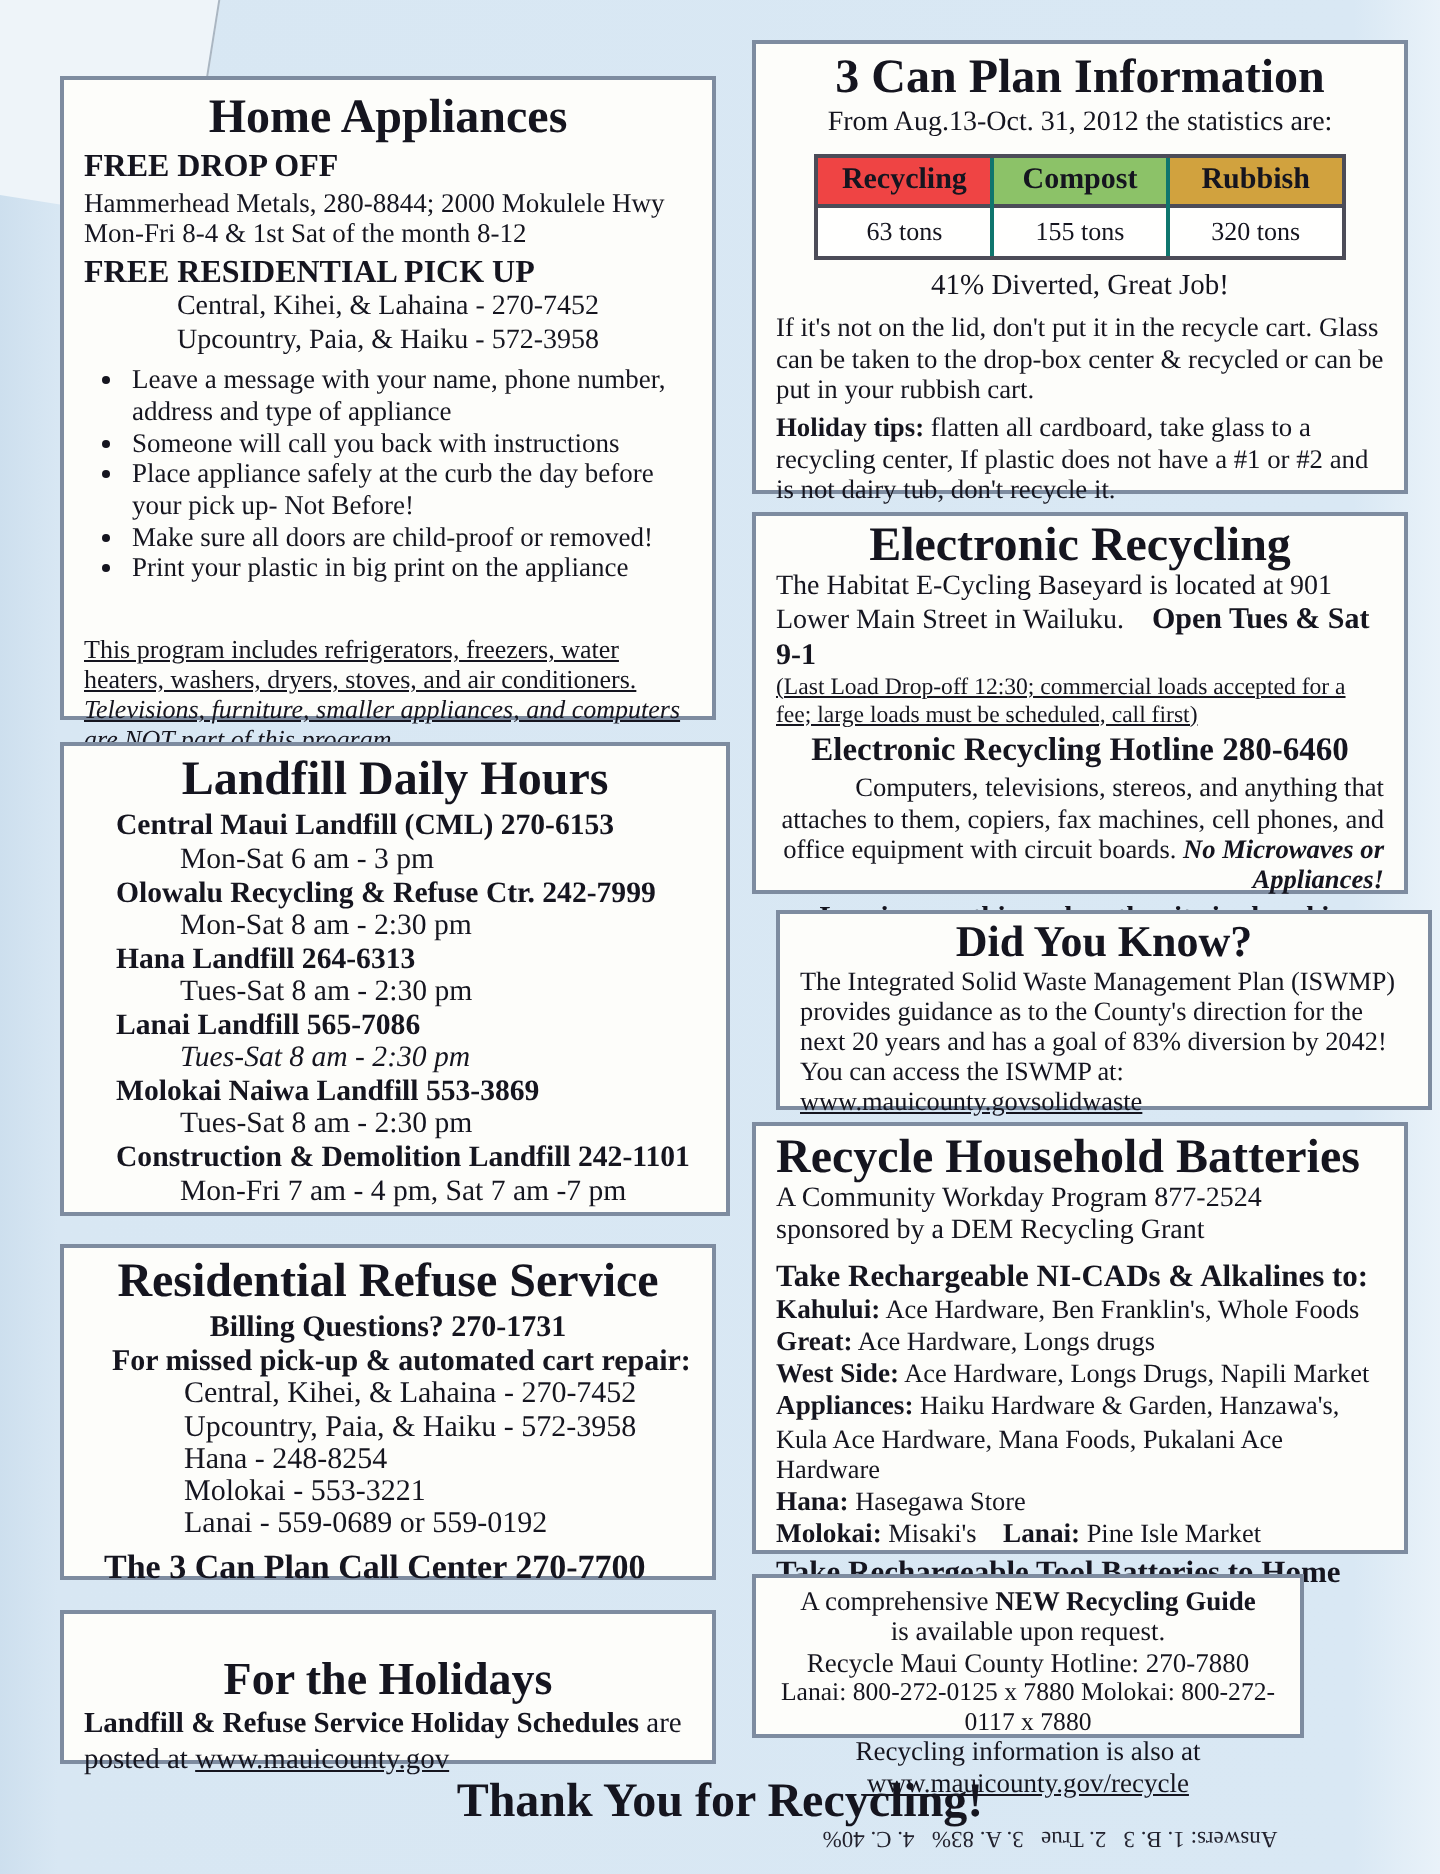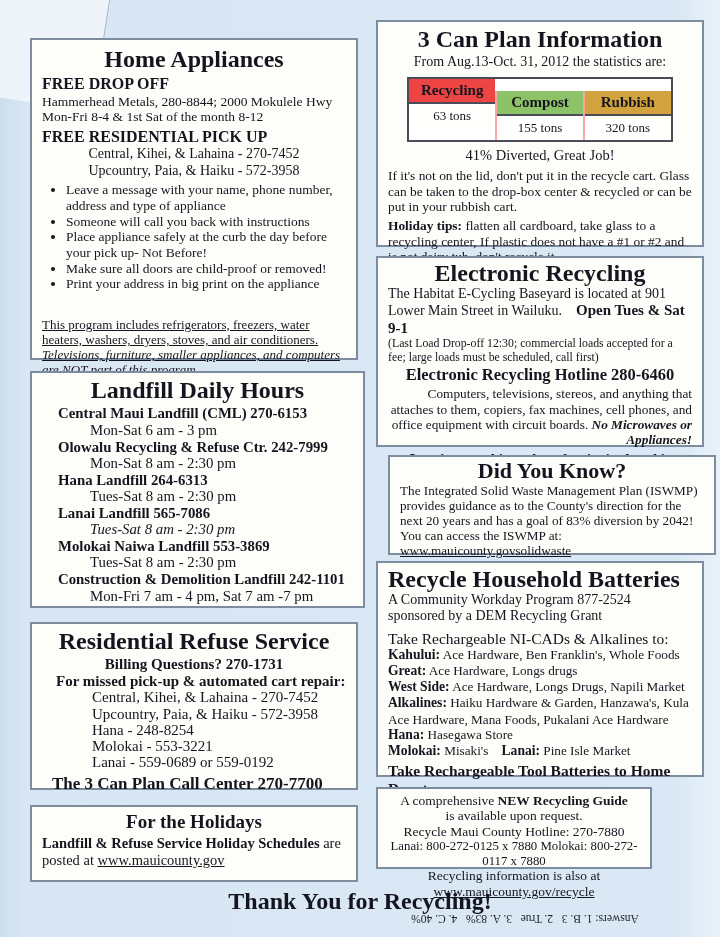--- a/index.html
+++ b/index.html
@@ -42,56 +42,56 @@
   
   #box-refuse{left:30px;top:622px;width:328px;height:168px;}
   #box-refuse .box-title{font-size:24px;}
   .refuse-line{font-size:15px;line-height:1.08;padding-left:50px;}
   .refuse-billing{font-weight:bold;font-size:15px;text-align:center;line-height:1.1;}
   .refuse-missed{font-weight:bold;font-size:15px;line-height:1.1;padding-left:14px;}
   .refuse-callcenter{font-weight:bold;font-size:17px;margin-top:5px;padding-left:10px;line-height:1.1;}
 
   
   #box-holidays{left:30px;top:805px;width:328px;height:77px;padding-top:5px;}
-  #box-holidays .box-title{font-size:19px;}
+  #box-holidays .box-title{font-size:23px;margin-top:15px;}
   .holiday-body{font-size:14.5px;line-height:1.2;}
 
   
   #box-canplan{left:376px;top:20px;width:328px;height:227px;}
   #box-canplan .box-title{font-size:24px;}
   .canplan-sub{font-size:14px;text-align:center;line-height:1.15;}
   .stats-table{display:flex;width:86%;margin:7px auto 5px auto;border:2px solid #4c4c58;background:#fff;}
   .stats-col{flex:1;}
-  .stats-col + .stats-col{border-left:2px solid #fca5a5;margin-top:12px;}
+  .stats-col + .stats-col{border-left:2px solid #0f766e;}
   .stats-header{font-weight:bold;font-size:15px;text-align:center;padding:3px 0;border-bottom:2px solid #4c4c58;}
   .stats-value{font-size:13px;text-align:center;padding:4px 0;background:#fffffe;}
   .diverted{font-size:14.5px;text-align:center;line-height:1.15;margin-bottom:4px;}
   .canplan-p{font-size:13.4px;line-height:1.15;margin-top:4px;}
 
   
   #box-electronic{left:376px;top:256px;width:328px;height:191px;padding-top:2px;}
   #box-electronic .box-title{font-size:24px;margin-bottom:0;}
   .elec-p{font-size:14px;line-height:1.15;}
   .elec-open{font-weight:bold;font-size:15px;padding-left:14px;}
-  .elec-note{font-size:11.8px;line-height:1.15;}
+  .elec-note{font-size:11.8px;line-height:1.15;text-decoration:underline;}
   .elec-hotline{font-weight:bold;font-size:16.5px;text-align:center;margin:2px 0;line-height:1.1;}
   .elec-p2{font-size:13.3px;line-height:1.15;text-align:right;}
   .no-micro{font-weight:bold;font-style:italic;}
   .elec-footer{font-weight:bold;font-size:14.5px;text-align:center;margin-top:4px;line-height:1.15;}
 
   
   #box-didyouknow{left:388px;top:455px;width:328px;height:100px;padding-top:2px;}
   #box-didyouknow .box-title{font-size:22px;margin-bottom:0;}
   .dyk-p{font-size:13.2px;line-height:1.14;}
 
   
   #box-batteries{left:376px;top:561px;width:328px;height:216px;padding-top:3px;}
   #box-batteries .box-title{font-size:24px;text-align:left;margin-bottom:0;}
   .bat-sub{font-size:14px;line-height:1.15;}
-  .bat-heading{font-weight:normal;font-size:15.5px;line-height:1.15;margin-top:5px;}
+  .bat-heading{font-weight:bold;font-size:15.5px;line-height:1.15;margin-top:5px;}
   .bat-line{font-size:13.2px;line-height:1.18;}
   .bat-line .bold{font-size:13.6px;}
   .bat-footer{font-weight:bold;font-size:15.5px;line-height:1.15;margin-top:3px;}
 
   
   #box-guide{left:376px;top:787px;width:276px;height:82px;padding:4px 8px;}
   .guide-line{font-size:13.5px;text-align:center;line-height:1.14;}
   .guide-line4{font-size:12.8px;}
 
   
@@ -116,21 +116,21 @@
   <ul>
 
       <li>Leave a message with your name, phone number, address and type of appliance</li>
 
       <li>Someone will call you back with instructions</li>
 
       <li>Place appliance safely at the curb the day before your pick up- Not Before!</li>
 
       <li>Make sure all doors are child-proof or removed!</li>
 
-      <li>Print your address in big print on the appliance</li>
+      <li>Print your plastic in big print on the appliance</li>
     </ul>
   <div class="appl-footer">
     <span>This program includes refrigerators, freezers, water heaters, washers, dryers, stoves, and air conditioners.</span>
     <span class="italic">Televisions, furniture, smaller appliances, and computers are NOT part of this program.</span>
   </div>
 </div>
 
 <div class="box" id="box-landfill">
   <div class="box-title">Landfill Daily Hours</div>
   <div>
@@ -253,21 +253,21 @@
 
       <div class="bat-line">
         <span class="bold">Great:</span><span> Ace Hardware, Longs drugs</span>
       </div>
 
       <div class="bat-line">
         <span class="bold">West Side:</span><span> Ace Hardware, Longs Drugs, Napili Market</span>
       </div>
 
       <div class="bat-line">
-        <span class="bold">Alkalines:</span><span> Haiku Hardware &amp; Garden, Hanzawa's, Kula Ace Hardware, Mana Foods, Pukalani Ace Hardware</span>
+        <span class="bold">Appliances:</span><span> Haiku Hardware &amp; Garden, Hanzawa's, Kula Ace Hardware, Mana Foods, Pukalani Ace Hardware</span>
       </div>
 
       <div class="bat-line">
         <span class="bold">Hana:</span><span> Hasegawa Store</span>
       </div>
 
       <div class="bat-line">
         <span class="bold">Molokai:</span><span> Misaki's </span><span class="bold">Lanai:</span><span> Pine Isle Market</span>
       </div>
     </div>

